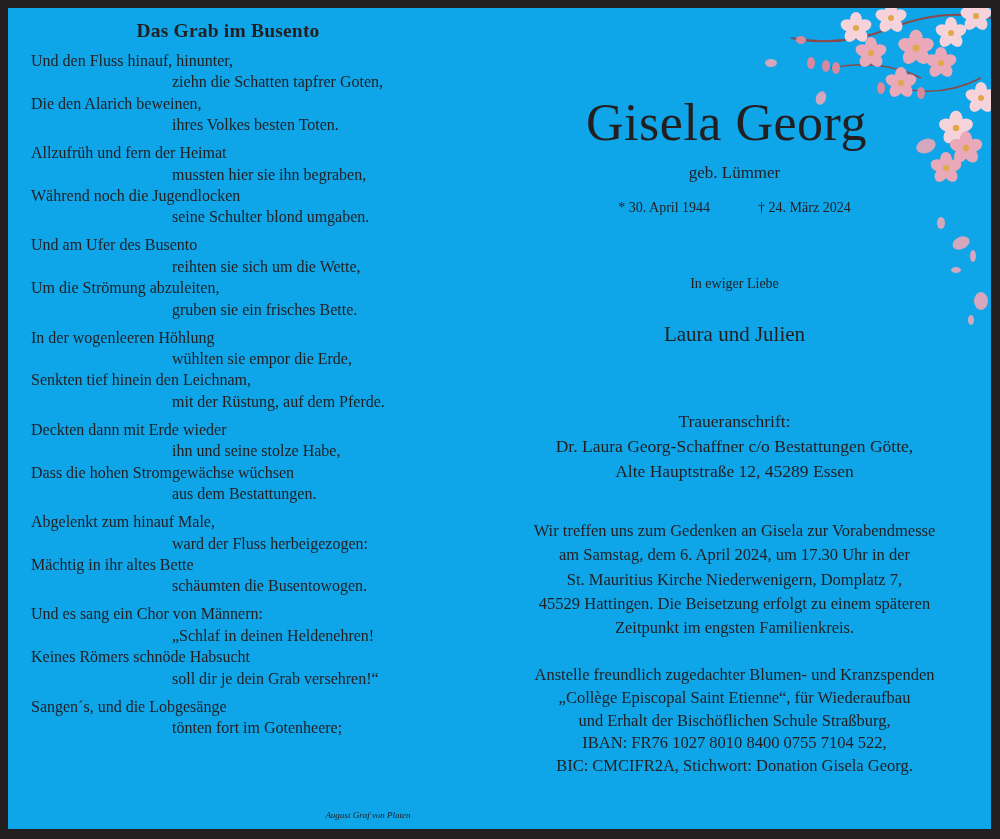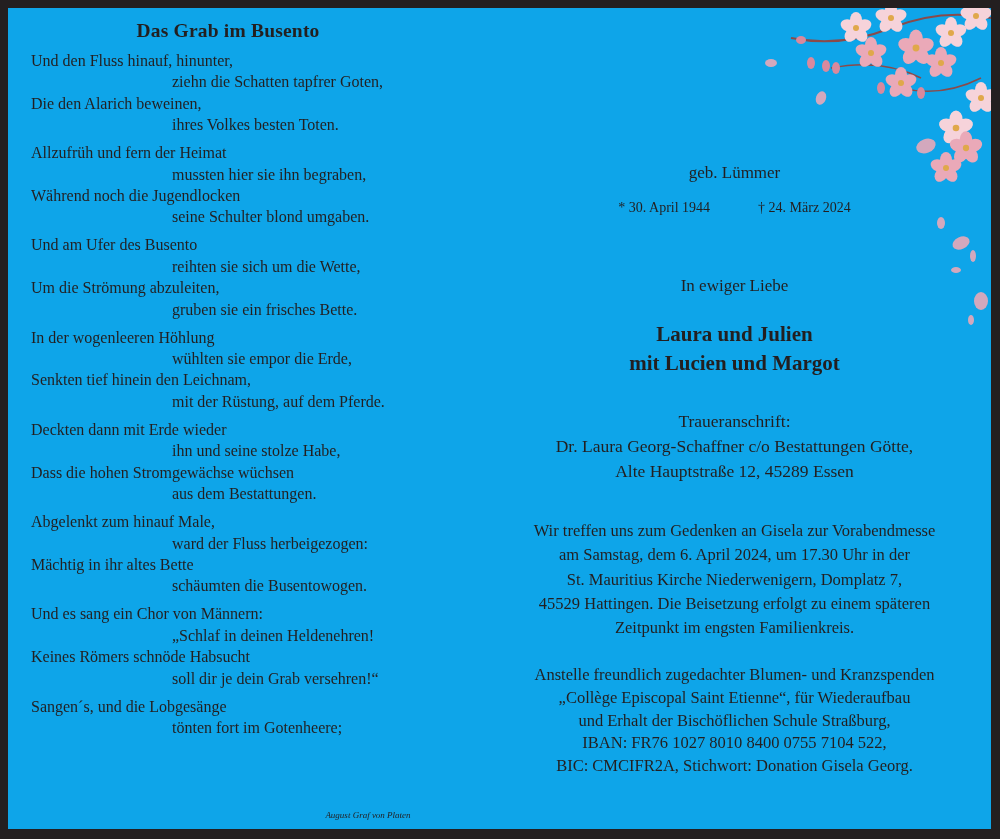--- a/index.html
+++ b/index.html
@@ -30,22 +30,22 @@
     position: absolute; left: 300px; top: 802px; width: 120px;
     font-style: italic; font-size: 9px; text-align: center;
   }
   
   .right { position: absolute; left: 470px; width: 513px; text-align: center; }
   .name { top: 85px; font-size: 52px; line-height: 60px; letter-spacing: 0.5px; left: 462px; }
   .nee { top: 155px; font-size: 17px; }
   .dates { top: 192px; font-size: 14px; }
   .dates span { display: inline-block; }
   .dates .gap { width: 48px; }
-  .love { top: 268px; font-size: 17px; }
-  .family { top: 312px; font-size: 21px; line-height: 29px; font-weight: bold; }
+  .love { top: 268px; font-size: 14px; }
+  .family { top: 312px; font-size: 21px; line-height: 29px; }
   .address { top: 401px; font-size: 17.5px; line-height: 25px; }
   .memorial { top: 511px; font-size: 16.5px; line-height: 24.3px; }
   .donation { top: 656px; font-size: 16.5px; line-height: 22.8px; }
   .flowers { position: absolute; right: 0; top: 0; width: 240px; height: 320px; }
 </style>
 </head>
 <body>
 
 <div class="card">
 
@@ -150,28 +150,28 @@
       <ellipse cx="175" cy="138" rx="10" ry="7" transform="rotate(-20 175 138)"></ellipse>
       <ellipse cx="190" cy="215" rx="4" ry="6"></ellipse>
       <ellipse cx="210" cy="235" rx="9" ry="6" transform="rotate(-25 210 235)"></ellipse>
       <ellipse cx="222" cy="248" rx="3" ry="6"></ellipse>
       <ellipse cx="205" cy="262" rx="5" ry="3"></ellipse>
       <ellipse cx="230" cy="293" rx="7" ry="9"></ellipse>
       <ellipse cx="220" cy="312" rx="3" ry="5"></ellipse>
     </g>
   </svg>
 
+  <div class="right name" style="position:absolute;">Gisela Georg</div>
   <div class="right nee" style="position:absolute;">geb.  Lümmer</div>
   <div class="right dates" style="position:absolute;">
     <span>* 30. April 1944</span><span class="gap"></span><span>† 24. März 2024</span>
   </div>
   <div class="right love" style="position:absolute;">In ewiger Liebe</div>
   <div class="right family" style="position:absolute;">
     <div>Laura und Julien</div>
-    <div>mit Lucien und Margot</div>
   </div>
   <div class="right address" style="position:absolute;">
     <div>Traueranschrift:</div>
     <div>Dr. Laura Georg-Schaffner c/o Bestattungen Götte,</div>
     <div>Alte Hauptstraße 12, 45289 Essen</div>
   </div>
   <div class="right memorial" style="position:absolute;">
     <div>Wir treffen uns zum Gedenken an Gisela zur Vorabendmesse</div>
     <div>am Samstag, dem 6. April 2024, um 17.30 Uhr in der</div>
     <div>St. Mauritius Kirche Niederwenigern, Domplatz 7,</div>

